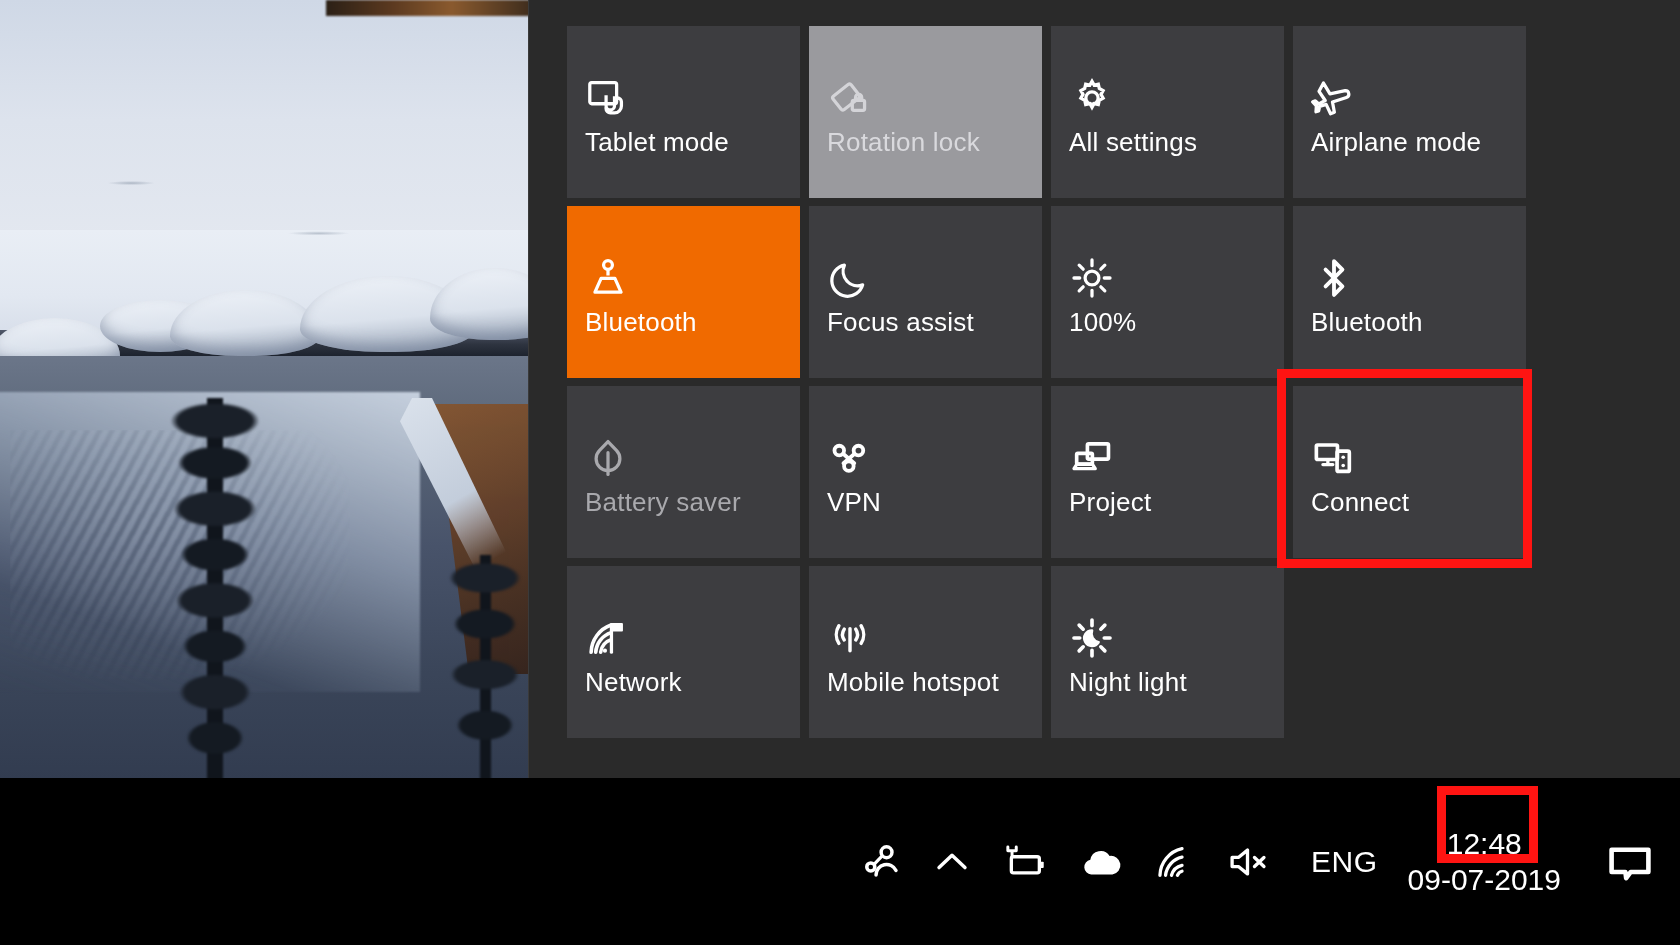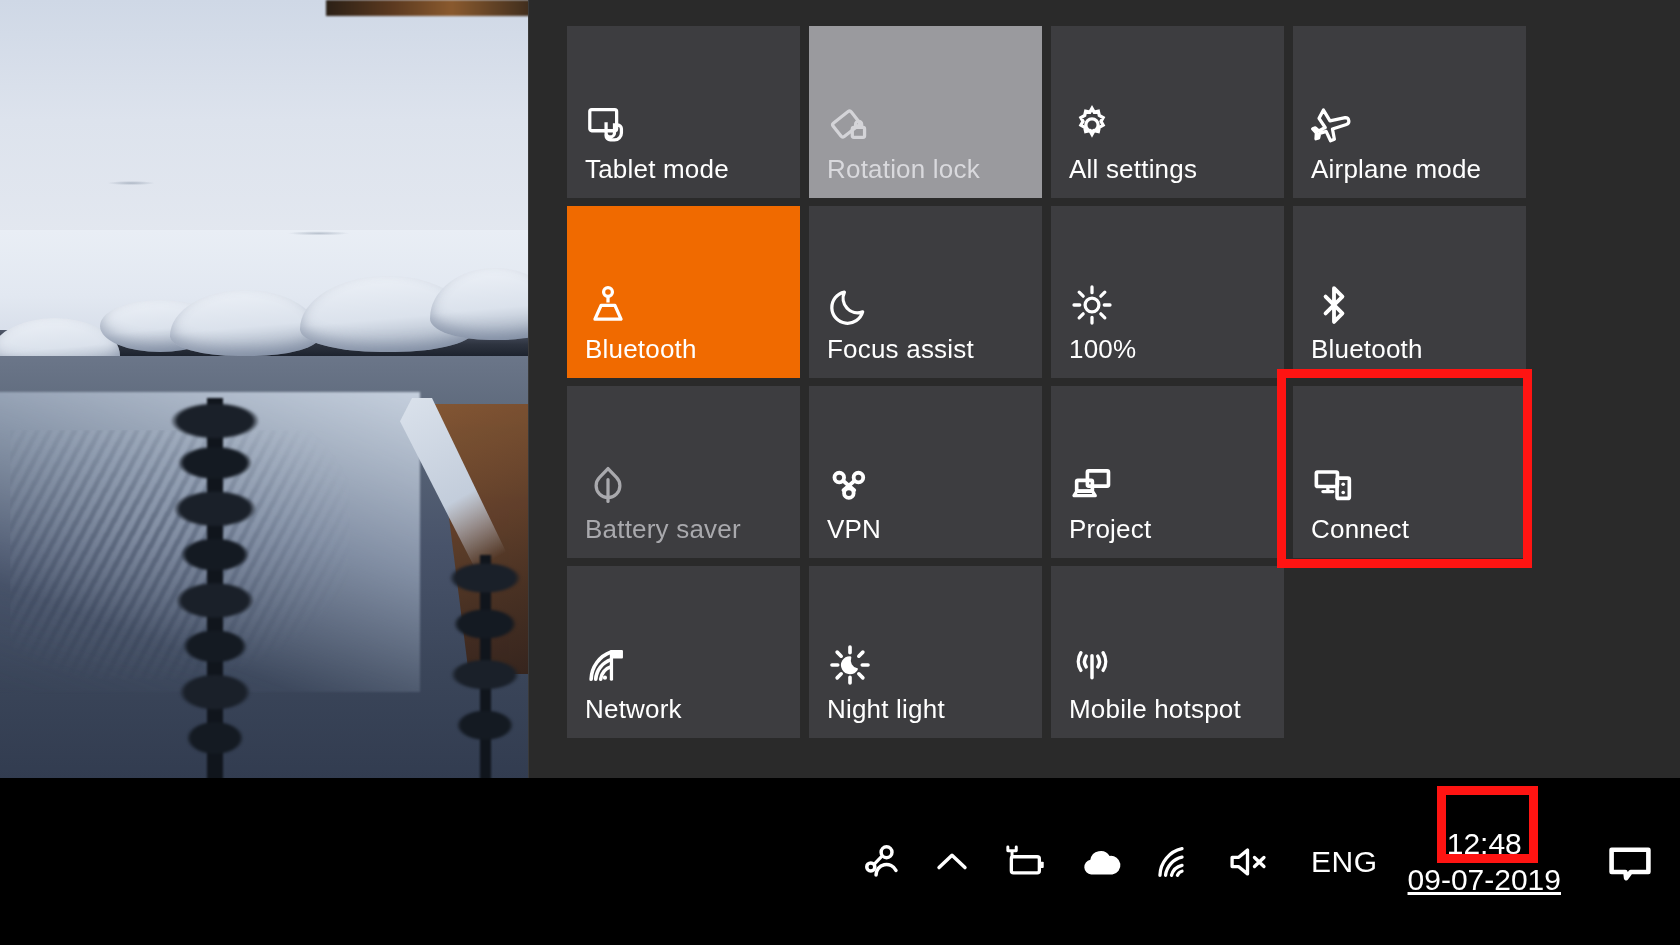--- a/index.html
+++ b/index.html
@@ -141,21 +141,21 @@
     grid-template-columns:repeat(4, 233px);
     grid-auto-rows:172px;
     column-gap:9px; row-gap:8px;
   }
   .tile {
     position:relative;
     background:#3d3d40;
     color:#ffffff;
     padding:22px 18px 14px 18px;
     display:flex; flex-direction:column;
-    justify-content:flex-end;
+    justify-content:center;
     cursor:default;
     user-select:none;
   }
   .tile.active   { background:#f06a00; }
   .tile.disabled { background:#9a9a9e; color:#d9d9dd; }
   .tile.disabled .tile-icon svg { stroke:#d4d4d8; }
   .tile.dim      { color:#a9a9ad; }
   .tile.dim .tile-icon svg { stroke:#a9a9ad; }
   .tile-icon { height:52px; display:flex; align-items:flex-start; }
   .tile-icon svg { stroke:#ffffff; fill:none; stroke-width:1.7; }
@@ -186,21 +186,21 @@
   .tray-item svg { stroke:#fff; fill:none; stroke-width:1.9; }
   #tray-lang {
     font-size:30px; letter-spacing:.5px; padding:0 20px; color:#fff;
   }
   #tray-clock {
     display:flex; flex-direction:column; align-items:center;
     justify-content:center; padding:0 18px 0 10px;
     color:#fff; line-height:1.18;
   }
   #tray-clock .t-time { font-size:30px; }
-  #tray-clock .t-date { font-size:30px;text-decoration:underline; }
+  #tray-clock .t-date { font-size:30px; }
   #tray-notification {
     display:flex; align-items:center; justify-content:center;
     width:101px; height:167px;
   }
   #tray-notification svg { stroke:#fff; fill:none; stroke-width:2.4; }
 </style>
 </head>
 <body>
 
 <div id="screen">
@@ -363,40 +363,40 @@
             <path d="M13.8 19.4V5" stroke-width="1.7" stroke-linecap="round"></path>
             <rect x="13.8" y="4.2" width="6" height="4.4" rx=".5" fill="currentColor" stroke="none"></rect>
           </svg>
         </span>
         <span class="tile-label">Network</span>
       </div>
 
       <div class="tile">
         <span class="tile-icon">
           <svg width="46" height="46" viewBox="0 0 24 24">
-            <path d="M12 8.1a4 4 0 1 0 3.4 6.1A4.6 4.6 0 0 1 12 8.1z" fill="currentColor" stroke="currentColor" stroke-width="1.4" stroke-linejoin="round"></path>
-            <path d="M12 2.6v3M12 18.4v3M2.6 12h3M18.4 12h3M5.3 5.3l2.1 2.1M16.6 16.6l2.1 2.1M18.7 5.3l-2.1 2.1M7.4 16.6l-2.1 2.1" stroke-linecap="round" stroke-width="1.9"></path>
-          </svg>
-        </span>
-        <span class="tile-label">Night light</span>
-      </div>
-
-      <div class="tile">
-        <span class="tile-icon">
-          <svg width="46" height="46" viewBox="0 0 24 24">
             <path d="M6.2 5.6a8.6 8.6 0 0 0 0 9.2" stroke-linecap="round" stroke-width="1.8"></path>
             <path d="M9 7.4a5 5 0 0 0 0 5.6" stroke-linecap="round" stroke-width="1.8"></path>
             <path d="M17.8 5.6a8.6 8.6 0 0 1 0 9.2" stroke-linecap="round" stroke-width="1.8"></path>
             <path d="M15 7.4a5 5 0 0 1 0 5.6" stroke-linecap="round" stroke-width="1.8"></path>
             <path d="M12 7.2v11.4" stroke-linecap="round" stroke-width="1.8"></path>
           </svg>
         </span>
         <span class="tile-label">Mobile hotspot</span>
       </div>
 
+      <div class="tile">
+        <span class="tile-icon">
+          <svg width="46" height="46" viewBox="0 0 24 24">
+            <path d="M12 8.1a4 4 0 1 0 3.4 6.1A4.6 4.6 0 0 1 12 8.1z" fill="currentColor" stroke="currentColor" stroke-width="1.4" stroke-linejoin="round"></path>
+            <path d="M12 2.6v3M12 18.4v3M2.6 12h3M18.4 12h3M5.3 5.3l2.1 2.1M16.6 16.6l2.1 2.1M18.7 5.3l-2.1 2.1M7.4 16.6l-2.1 2.1" stroke-linecap="round" stroke-width="1.9"></path>
+          </svg>
+        </span>
+        <span class="tile-label">Night light</span>
+      </div>
+
       <div class="tile empty"></div>
     </div>
   </div>
 
   <div class="highlight" id="highlight-connect"></div>
   <div class="highlight" id="highlight-ac-button"></div>
 
   <div id="taskbar">
     <div id="tray">
 

